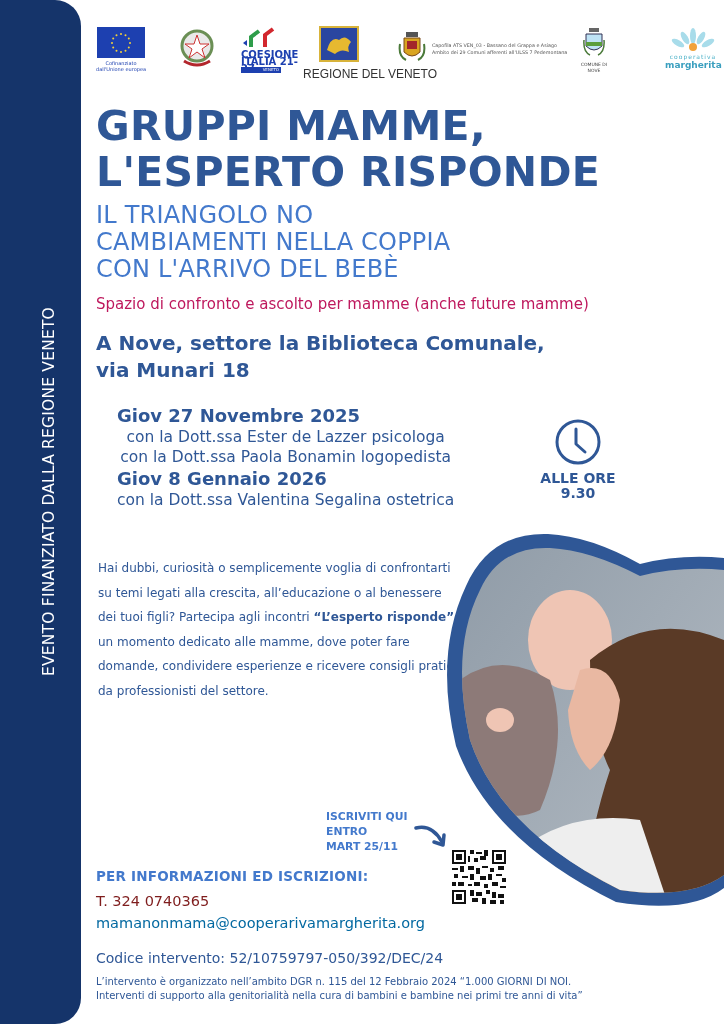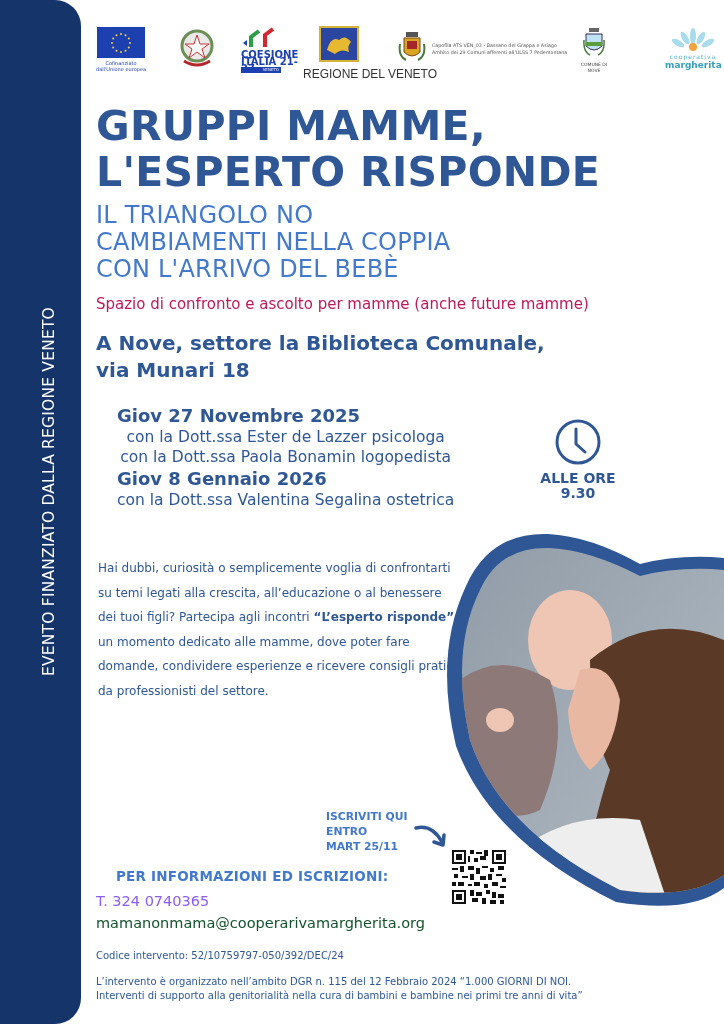--- a/index.html
+++ b/index.html
@@ -55,24 +55,24 @@
 
   .body-text { position: absolute; left: 98px; top: 556px; width: 360px; font-size: 12px; line-height: 24.6px; color: #2f5796; }
   .body-text b { font-weight: bold; }
 
   .photo-wrap { position: absolute; left: 440px; top: 530px; width: 284px; height: 380px; }
 
   .cta { position: absolute; left: 326px; top: 809px; width: 88px; text-align: left; font-size: 10.8px; font-weight: bold; color: #4379cc; line-height: 15px; }
   .arrow { position: absolute; left: 412px; top: 822px; }
   .qr { position: absolute; left: 452px; top: 850px; width: 54px; height: 54px; }
 
-  .info-head { position: absolute; left: 96px; top: 868px; font-size: 13.5px; font-weight: bold; color: #4379cc; letter-spacing: 0.2px; margin-left: 20px; }
-  .phone { position: absolute; left: 96px; top: 893px; font-size: 14.5px; color: #8b5cf6; }
-  .email { position: absolute; left: 96px; top: 915px; font-size: 14.5px; color: #14532d; }
-  .code { position: absolute; left: 96px; top: 950px; font-size: 10px; color: #2f5796; }
+  .info-head { position: absolute; left: 96px; top: 868px; font-size: 13.5px; font-weight: bold; color: #4379cc; letter-spacing: 0.2px; }
+  .phone { position: absolute; left: 96px; top: 893px; font-size: 14.5px; color: #7f1d1d; }
+  .email { position: absolute; left: 96px; top: 915px; font-size: 14.5px; color: #0369a1; }
+  .code { position: absolute; left: 96px; top: 950px; font-size: 14px; color: #2f5796; }
   .note { position: absolute; left: 96px; top: 975px; font-size: 10px; line-height: 14px; color: #2f5796; width: 620px; }
 </style>
 </head>
 <body>
 
 <div class="sidebar">
   <div class="sidebar-text">EVENTO FINANZIATO DALLA REGIONE VENETO</div>
 </div>
 
 <div class="logos">

